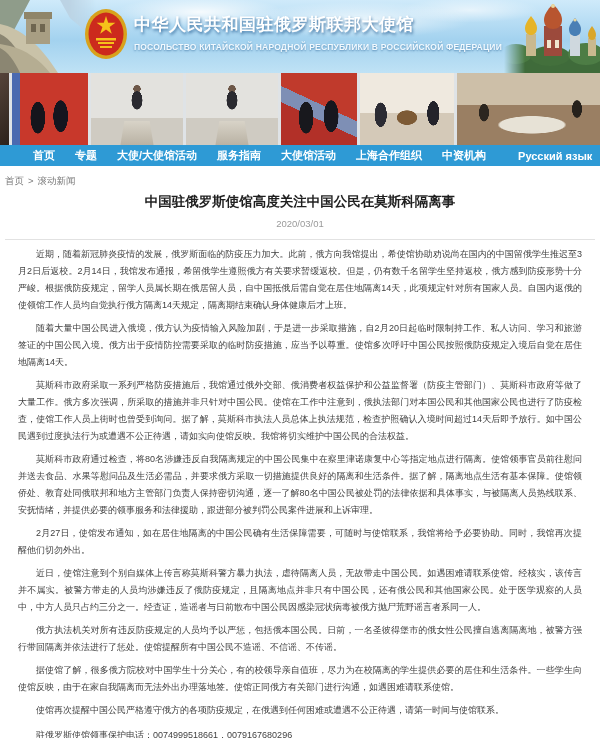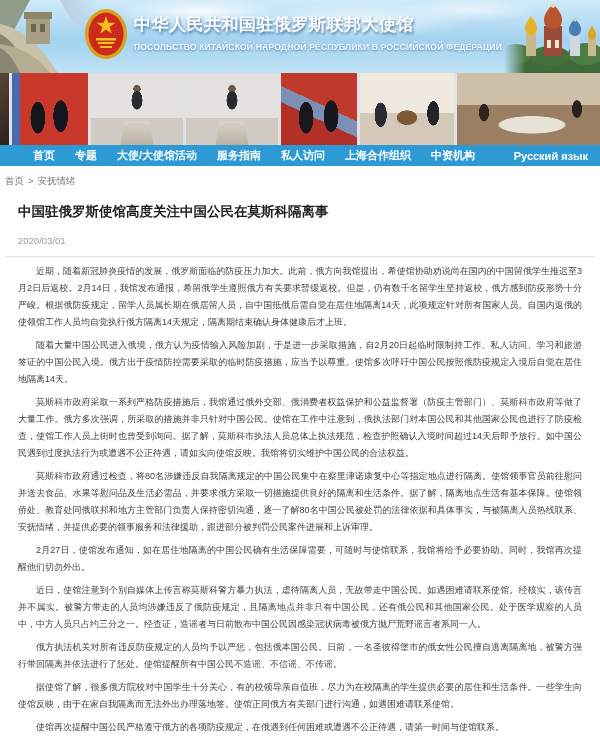--- a/index.html
+++ b/index.html
@@ -61,22 +61,22 @@
   .nav-item{font-size:11px;font-weight:bold;color:#ffffff;white-space:nowrap;cursor:pointer;}
   .nav-item.lang{margin-left:auto;padding-left:12px;}
 
   
   .breadcrumb{margin:9px 0 0 5px;font-size:9.5px;color:#7a7a7a;}
   .breadcrumb a{color:#7a7a7a;text-decoration:none;cursor:pointer;}
   .crumb-sep{margin:0 4px;}
 
   
   .article{padding:0 18px;}
-  .article-title{margin-top:15px;text-align:left;font-size:13.5px;font-weight:bold;color:#1f1f1f;}
-  .article-date{margin-top:14px;text-align:left;font-size:9.5px;color:#9a9a9a;}
+  .article-title{margin-top:5px;text-align:center;font-size:13.5px;font-weight:bold;color:#1f1f1f;}
+  .article-date{margin-top:7px;text-align:center;font-size:9.5px;color:#9a9a9a;}
   .title-rule{border:none;border-top:1px solid #e2e2e2;margin:10px -13px 4px -13px;}
   .article p{font-size:9px;line-height:17px;color:#3f3f3f;text-align:justify;
     text-indent:2em;margin:6px 0;}
   .article p.phone{margin:8px 0;}
 </style>
 </head>
 <body>
 
 <div class="header">
   <div class="clouds"></div>
@@ -141,28 +141,28 @@
   <div class="photo ph-cambodia"></div>
   <div class="photo ph-bilateral"></div>
   <div class="photo ph-conference"></div>
 </div>
 
 <div class="nav">
   <span class="nav-item">首页</span>
   <span class="nav-item">专题</span>
   <span class="nav-item">大使/大使馆活动</span>
   <span class="nav-item">服务指南</span>
-  <span class="nav-item">私人访问</span>
+  <span class="nav-item">大使馆活动</span>
   <span class="nav-item">上海合作组织</span>
   <span class="nav-item">中资机构</span>
   <span class="nav-item lang">Русский язык</span>
 </div>
 
 <div class="breadcrumb">
-  <a>首页</a><span class="crumb-sep">&gt;</span><span>安抚情绪</span>
+  <a>首页</a><span class="crumb-sep">&gt;</span><span>滚动新闻</span>
 </div>
 
 <div class="article">
   <div class="article-title">中国驻俄罗斯使馆高度关注中国公民在莫斯科隔离事</div>
   <div class="article-date">2020/03/01</div>
   <hr class="title-rule">
 
   <p>近期，随着新冠肺炎疫情的发展，俄罗斯面临的防疫压力加大。此前，俄方向我馆提出，希使馆协助劝说尚在国内的中国留俄学生推迟至3月2日后返校。2月14日，我馆发布通报，希留俄学生遵照俄方有关要求暂缓返校。但是，仍有数千名留学生坚持返校，俄方感到防疫形势十分严峻。根据俄防疫规定，留学人员属长期在俄居留人员，自中国抵俄后需自觉在居住地隔离14天，此项规定针对所有国家人员。自国内返俄的使领馆工作人员均自觉执行俄方隔离14天规定，隔离期结束确认身体健康后才上班。</p>
   <p>随着大量中国公民进入俄境，俄方认为疫情输入风险加剧，于是进一步采取措施，自2月20日起临时限制持工作、私人访问、学习和旅游签证的中国公民入境。俄方出于疫情防控需要采取的临时防疫措施，应当予以尊重。使馆多次呼吁中国公民按照俄防疫规定入境后自觉在居住地隔离14天。</p>
   <p>莫斯科市政府采取一系列严格防疫措施后，我馆通过俄外交部、俄消费者权益保护和公益监督署（防疫主管部门）、莫斯科市政府等做了大量工作。俄方多次强调，所采取的措施并非只针对中国公民。使馆在工作中注意到，俄执法部门对本国公民和其他国家公民也进行了防疫检查，使馆工作人员上街时也曾受到询问。据了解，莫斯科市执法人员总体上执法规范，检查护照确认入境时间超过14天后即予放行。如中国公民遇到过度执法行为或遭遇不公正待遇，请如实向使馆反映。我馆将切实维护中国公民的合法权益。</p>

